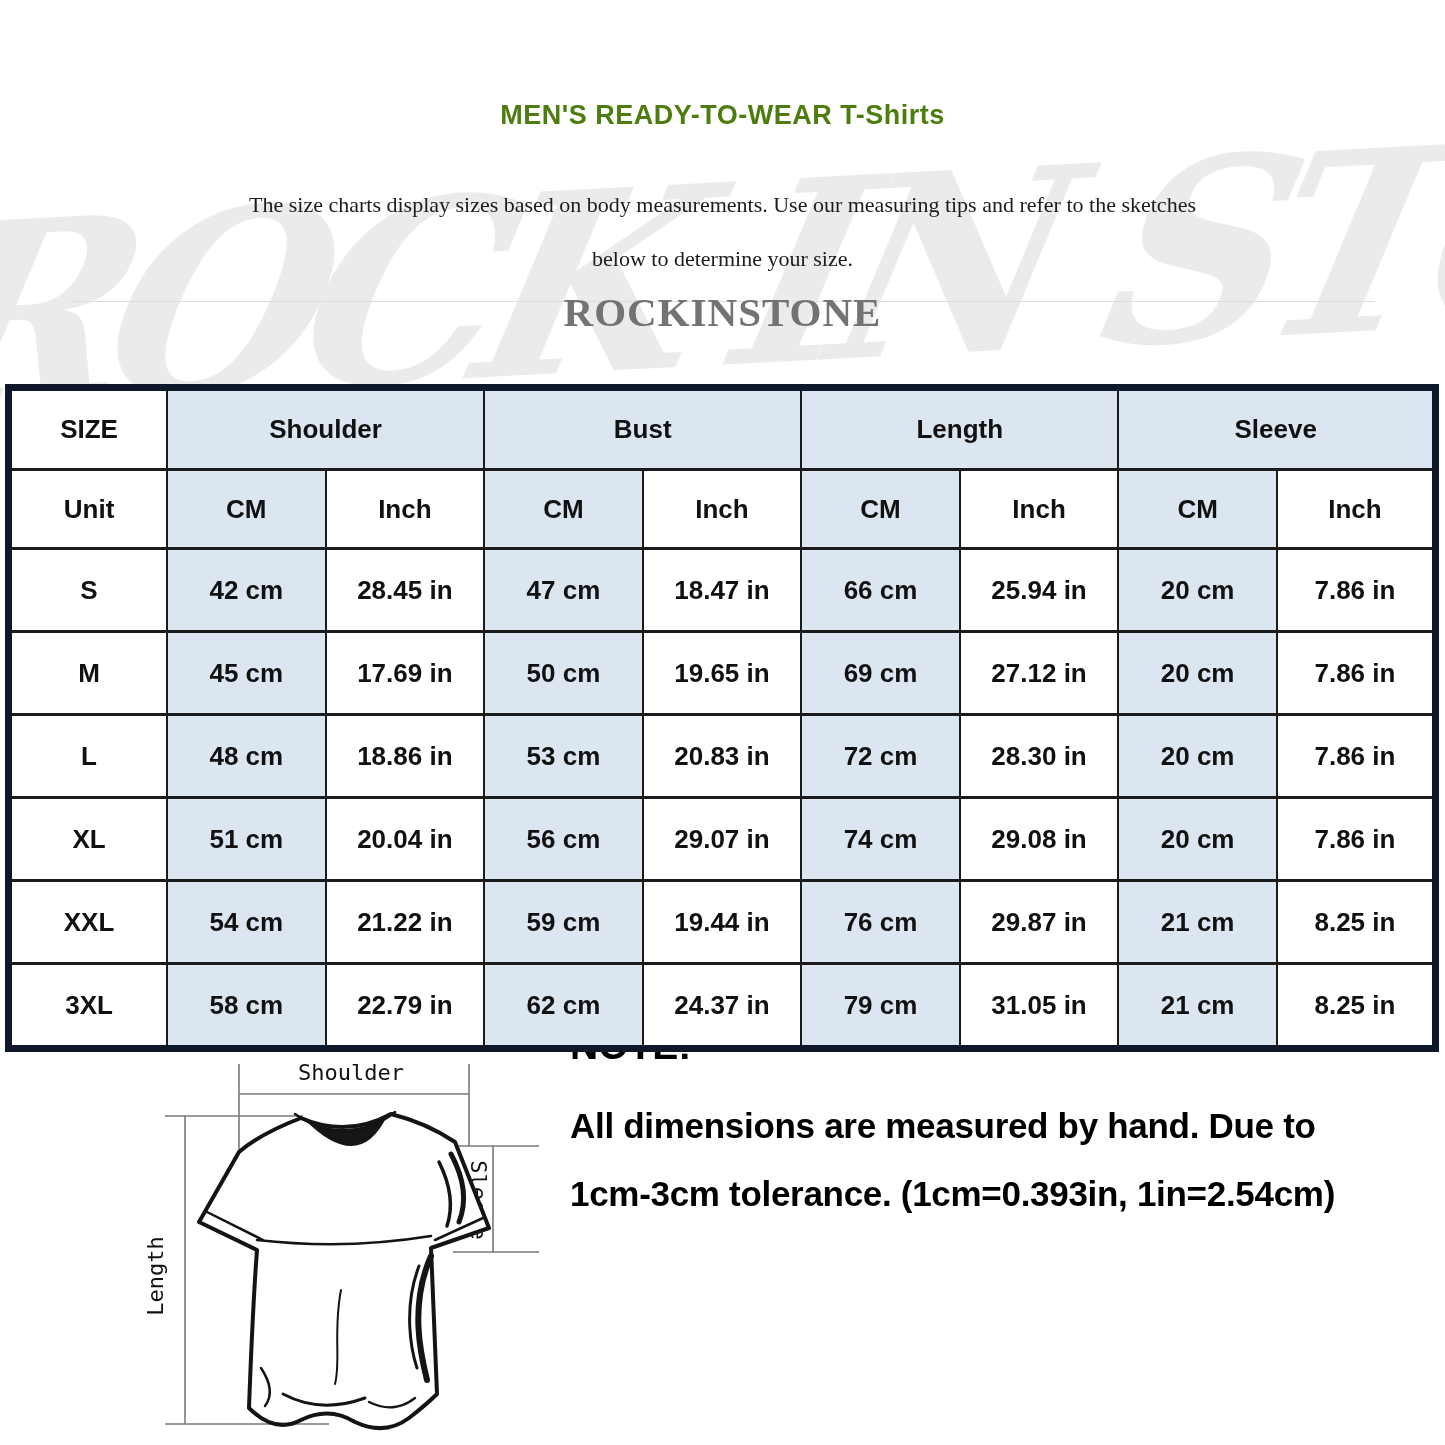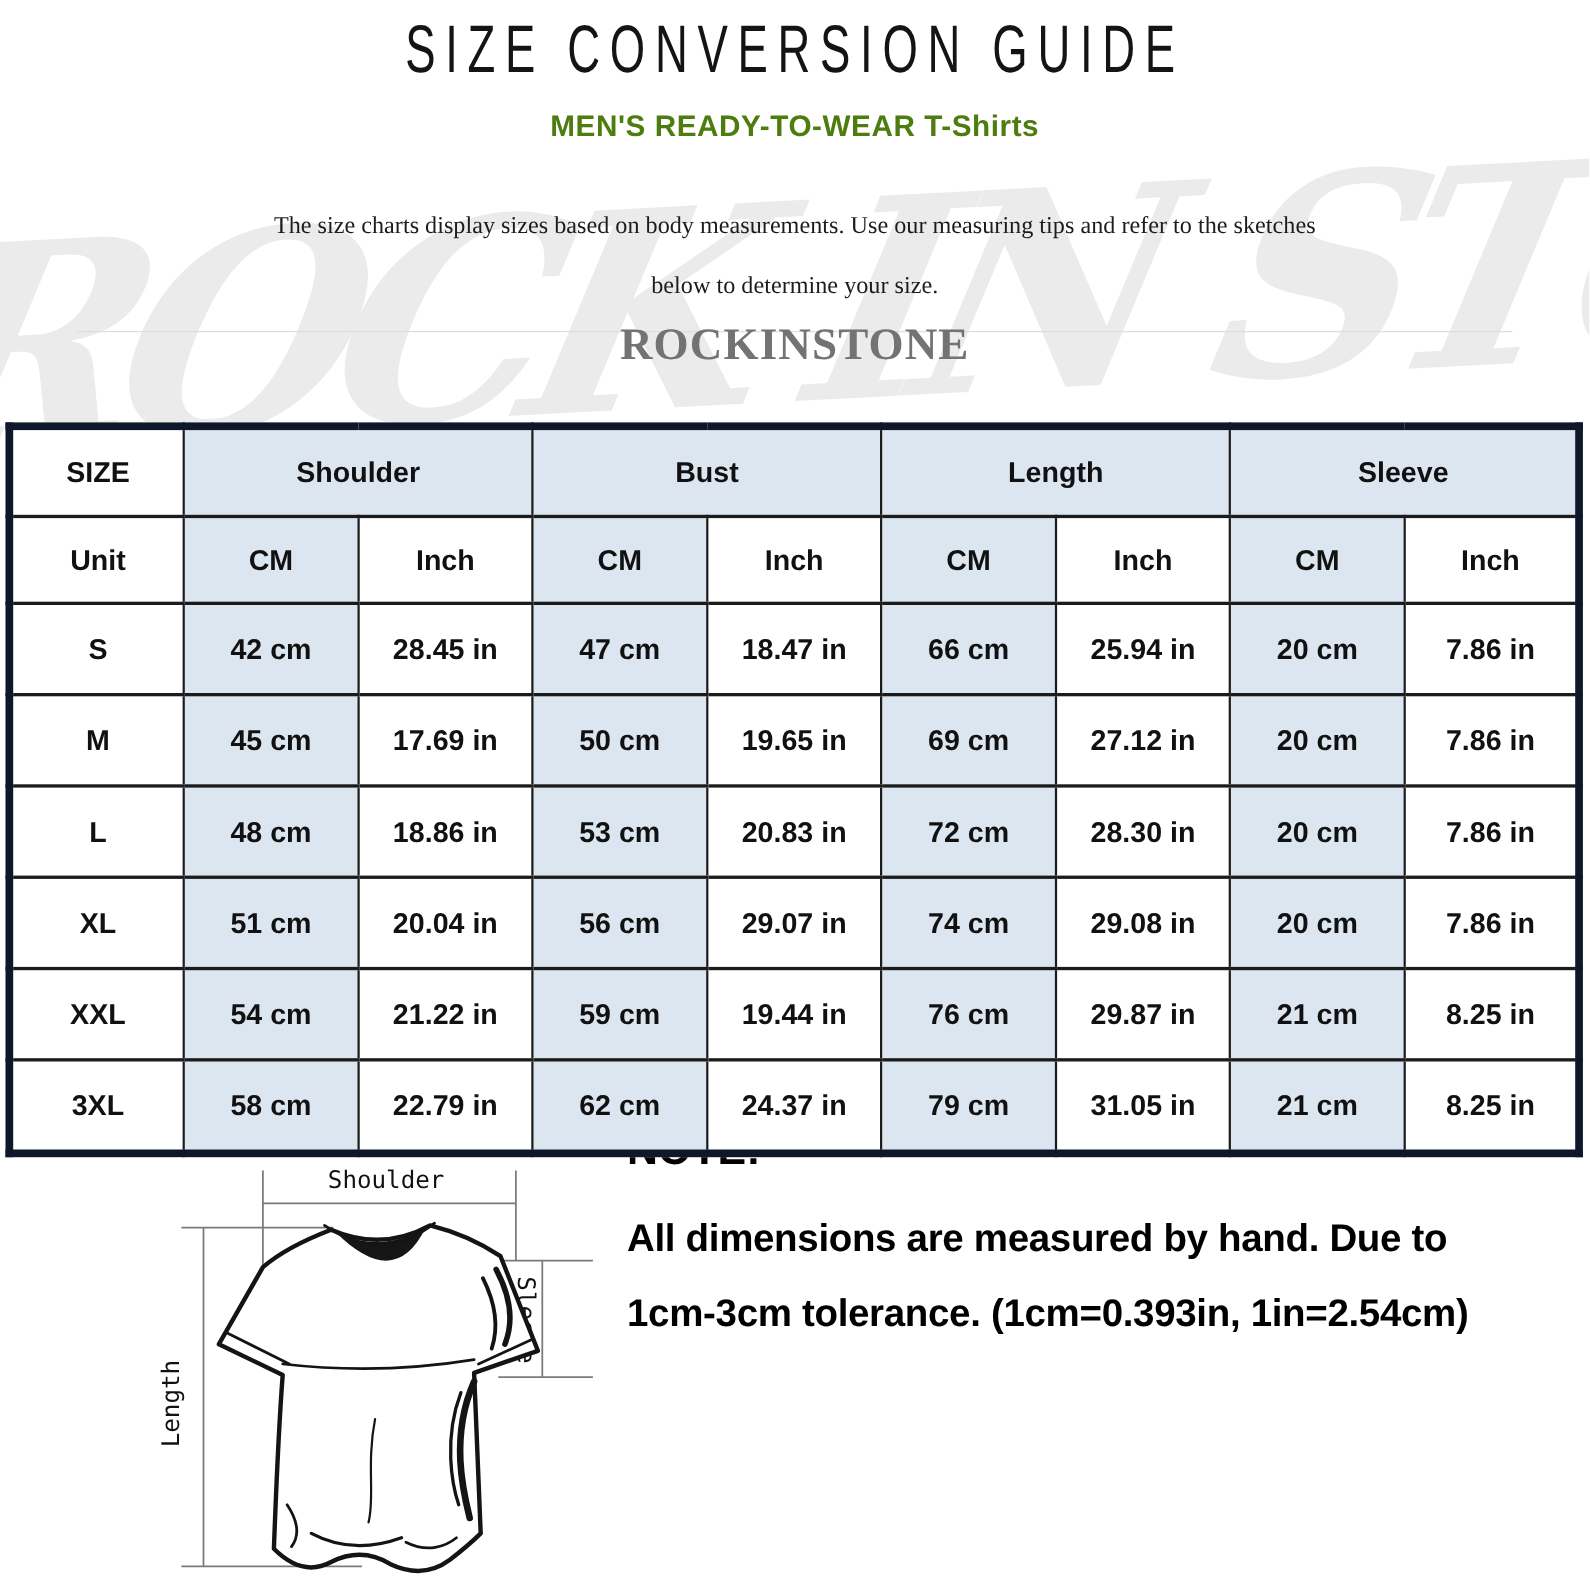--- a/index.html
+++ b/index.html
@@ -79,23 +79,20 @@
   .note-heading{font-size:39px;font-weight:700;margin:0 0 24px 0;letter-spacing:0;}
   .note-line{font-size:35px;font-weight:700;line-height:68px;margin:0;letter-spacing:-.3px;}
 </style>
 </head>
 <body>
 
 <div class="page">
 
   <div class="watermark">ROCK IN STONE</div>
 
-  <div class="hdr title-wrap">
-    <span class="title">SIZE CONVERSION GUIDE</span>
-  </div>
 
   <div class="hdr subtitle">MEN'S READY-TO-WEAR T-Shirts</div>
 
   <div class="hdr desc">
     <div>The size charts display sizes based on body measurements. Use our measuring tips and refer to the sketches</div>
     <div>below to determine your size.</div>
   </div>
 
   <div class="brand-rule"></div>
   <div class="hdr brand">ROCKINSTONE</div>

